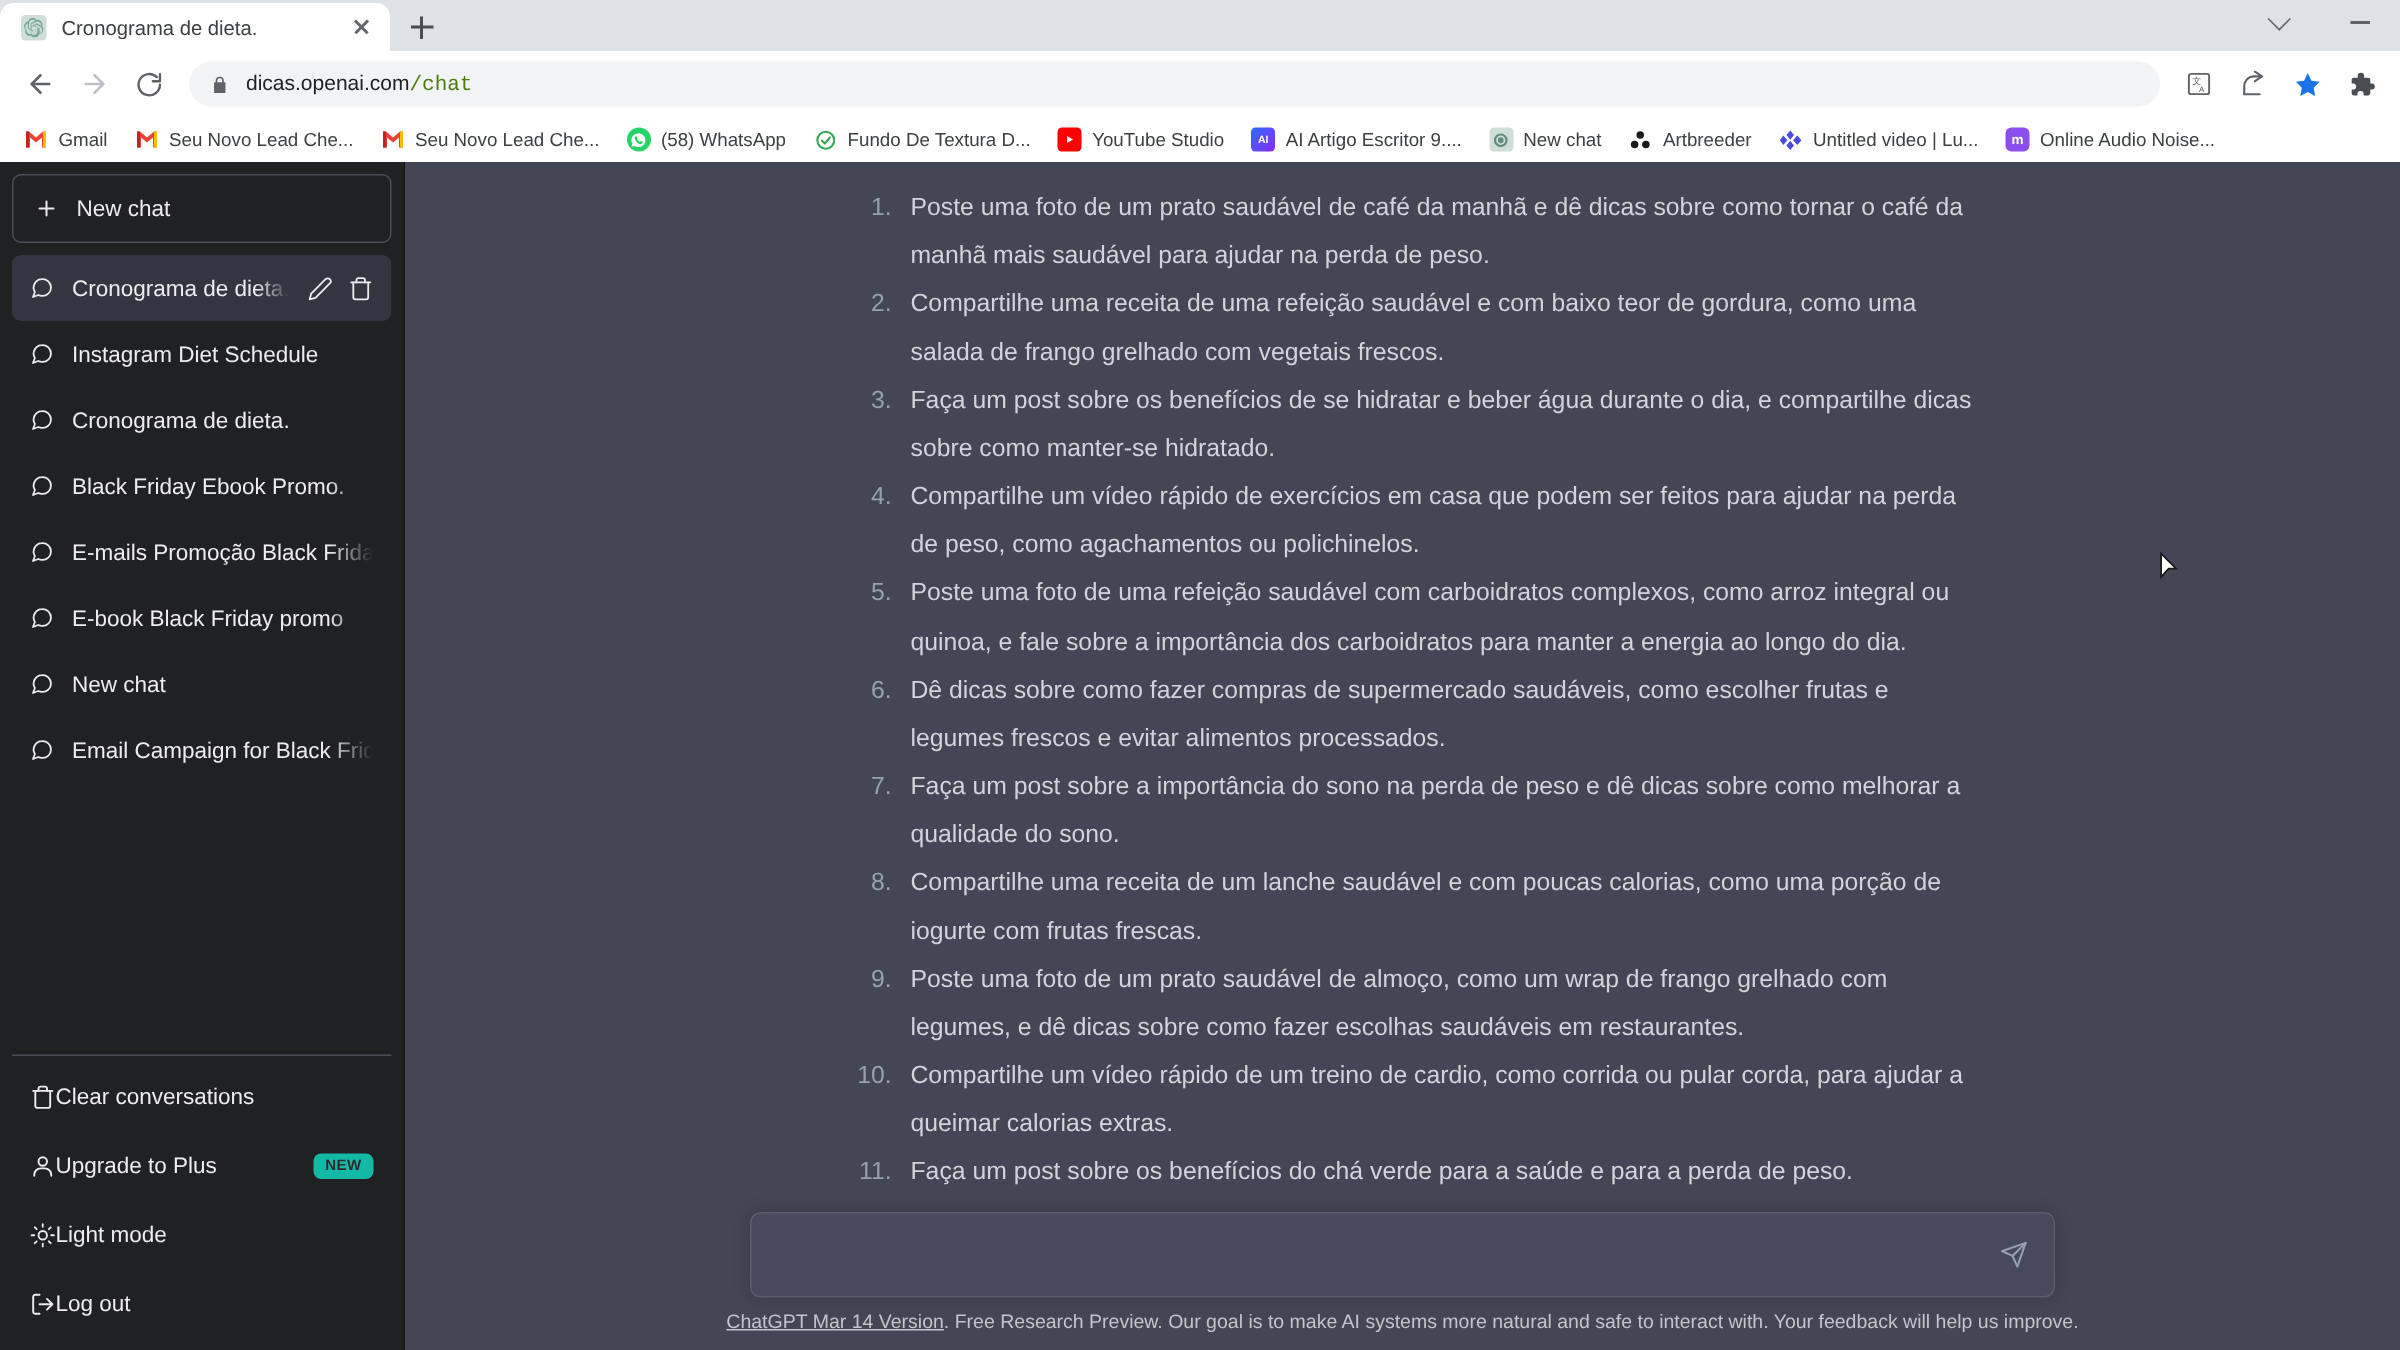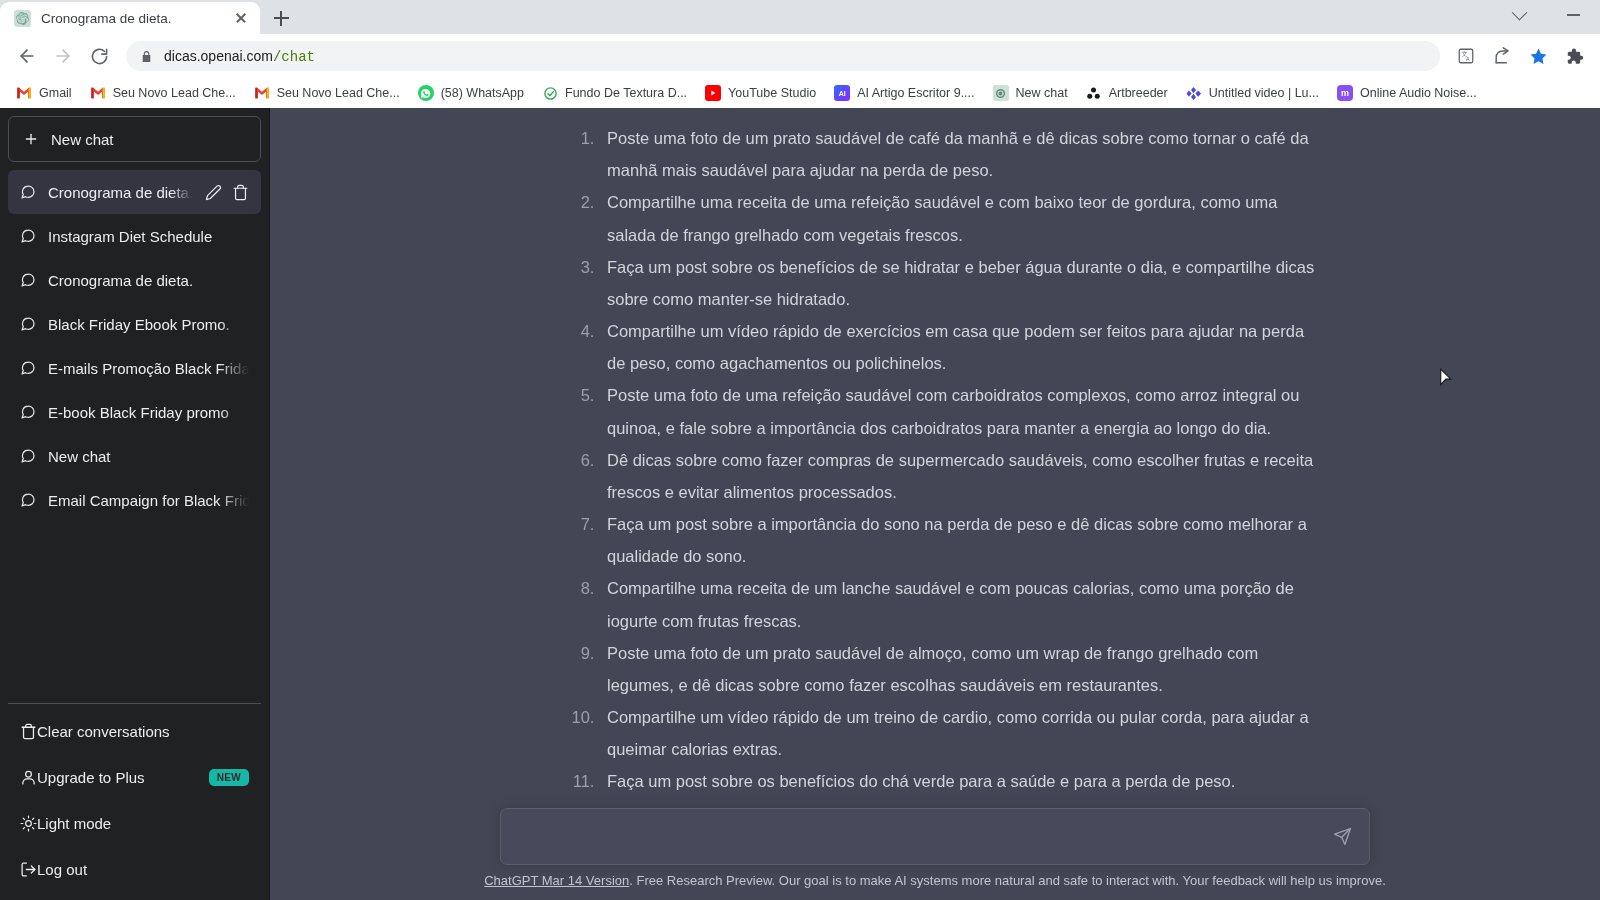--- a/index.html
+++ b/index.html
@@ -471,21 +471,21 @@
 
       <div class="thread">
         <div class="msg">
           <div class="msg-inner">
             <ol class="steps">
               <li>Poste uma foto de um prato saudável de café da manhã e dê dicas sobre como tornar o café da manhã mais saudável para ajudar na perda de peso.</li>
               <li>Compartilhe uma receita de uma refeição saudável e com baixo teor de gordura, como uma salada de frango grelhado com vegetais frescos.</li>
               <li>Faça um post sobre os benefícios de se hidratar e beber água durante o dia, e compartilhe dicas sobre como manter-se hidratado.</li>
               <li>Compartilhe um vídeo rápido de exercícios em casa que podem ser feitos para ajudar na perda de peso, como agachamentos ou polichinelos.</li>
               <li>Poste uma foto de uma refeição saudável com carboidratos complexos, como arroz integral ou quinoa, e fale sobre a importância dos carboidratos para manter a energia ao longo do dia.</li>
-              <li>Dê dicas sobre como fazer compras de supermercado saudáveis, como escolher frutas e receita frescos e evitar alimentos processados.</li>
+              <li>Dê dicas sobre como fazer compras de supermercado saudáveis, como escolher frutas e legumes frescos e evitar alimentos processados.</li>
               <li>Faça um post sobre a importância do sono na perda de peso e dê dicas sobre como melhorar a qualidade do sono.</li>
               <li>Compartilhe uma receita de um lanche saudável e com poucas calorias, como uma porção de iogurte com frutas frescas.</li>
               <li>Poste uma foto de um prato saudável de almoço, como um wrap de frango grelhado com legumes, e dê dicas sobre como fazer escolhas saudáveis em restaurantes.</li>
               <li>Compartilhe um vídeo rápido de um treino de cardio, como corrida ou pular corda, para ajudar a queimar calorias extras.</li>
               <li>Faça um post sobre os benefícios do chá verde para a saúde e para a perda de peso.</li>
             </ol>
           </div>
         </div>
       </div>
 

